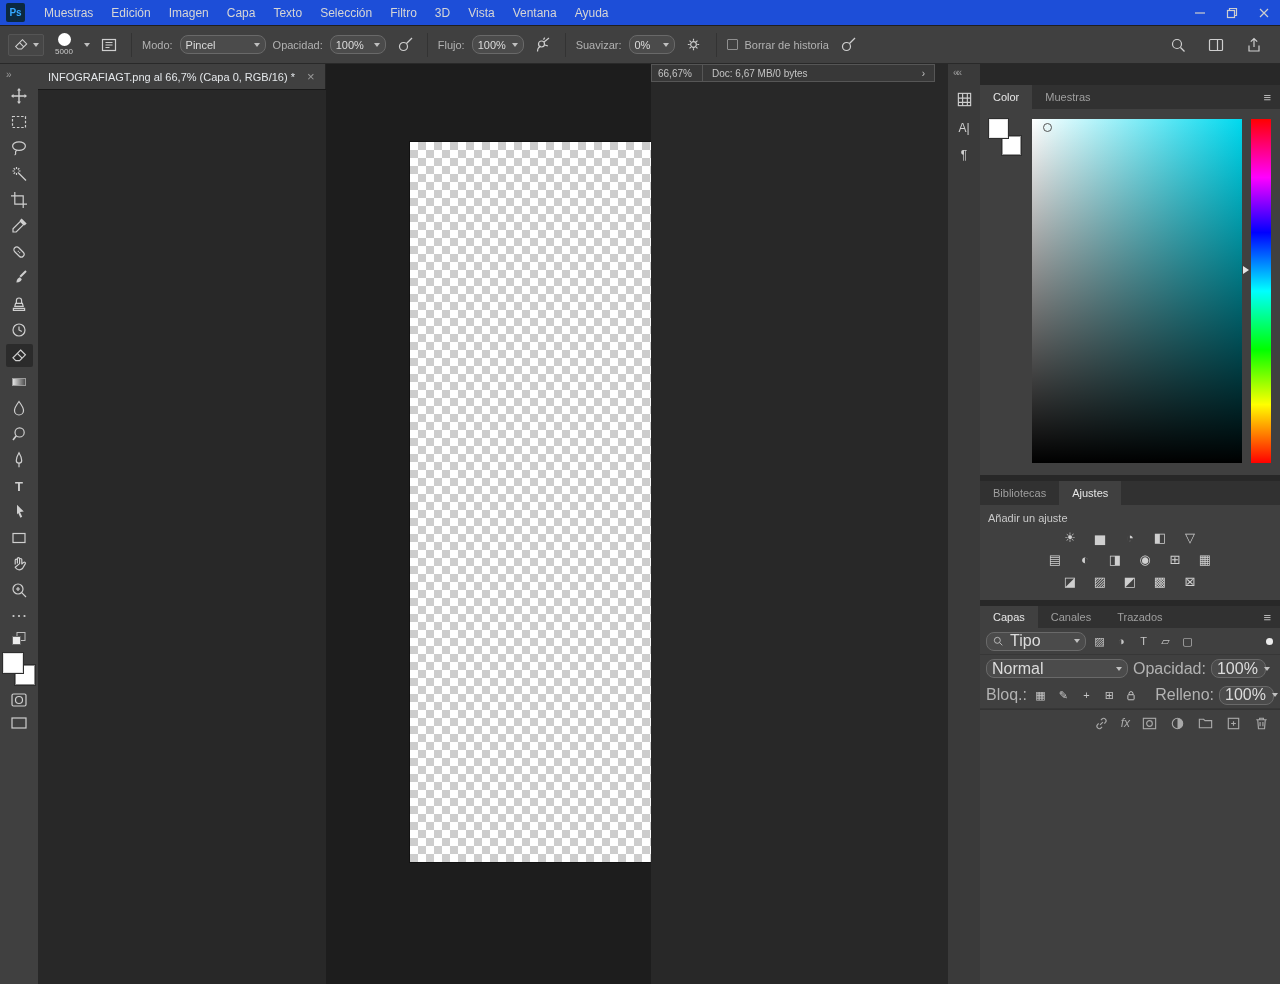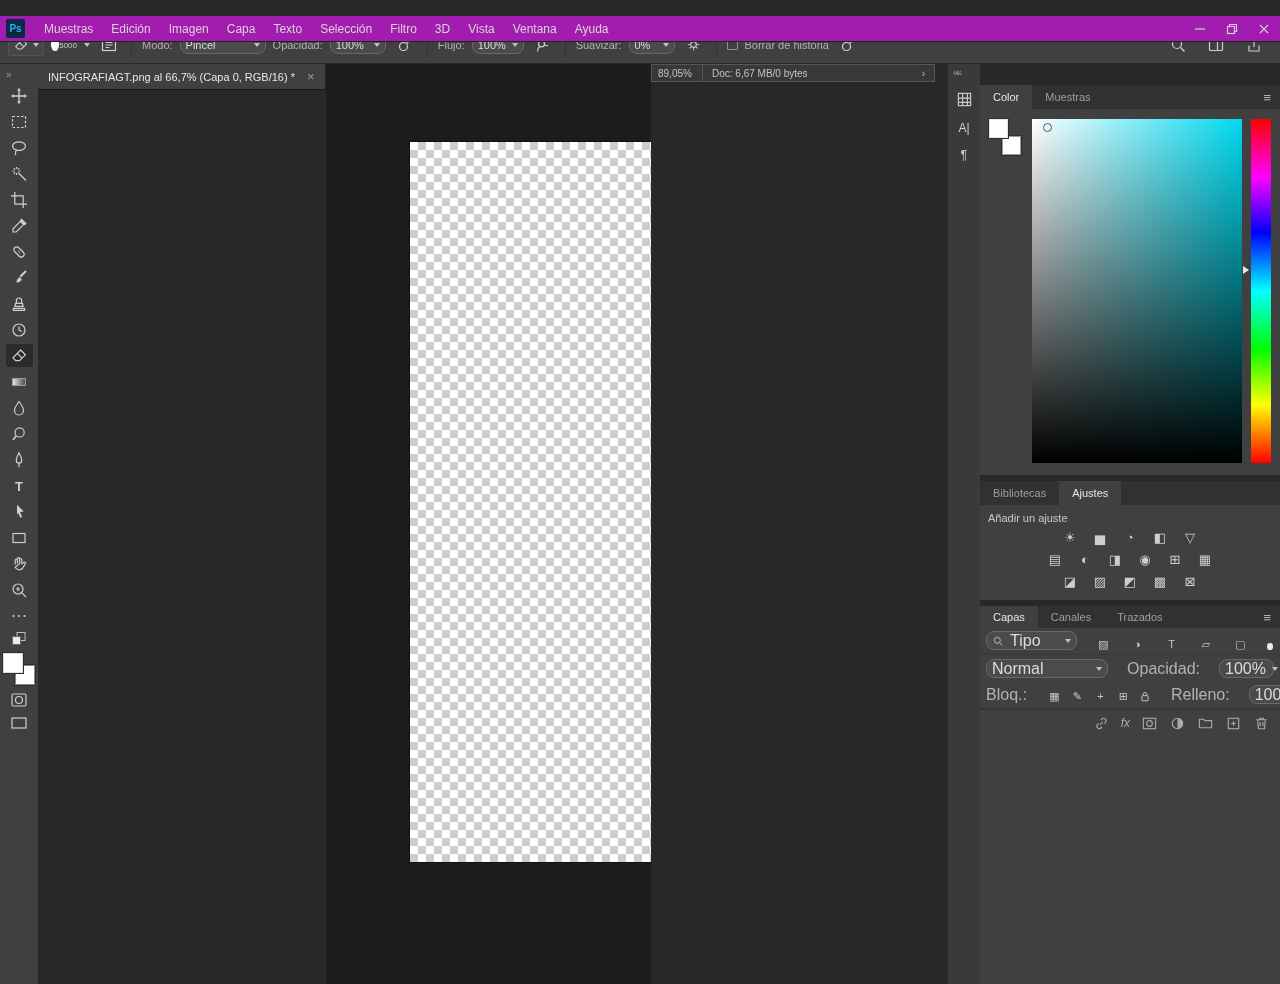--- a/index.html
+++ b/index.html
@@ -3,39 +3,39 @@
 <meta charset="utf-8">
 <style>
   *{margin:0;padding:0;box-sizing:border-box}
   html,body{width:1280px;height:984px;overflow:hidden;background:#1d1d1d;
     font-family:"Liberation Sans","DejaVu Sans",sans-serif;color:#d4d4d4}
   .app{position:relative;width:1280px;height:984px;background:#282828;user-select:none}
   svg{display:block}
   .ico{stroke:#cfcfcf;fill:none;stroke-width:1.2}
 
   
-  .menubar{position:absolute;top:16px;left:0;right:0;height:26px;background:#a21caf;
+  .menubar{position:absolute;top:0;left:0;right:0;height:26px;background:#1d4ed8;
     display:flex;align-items:center;border-bottom:1px solid #1f1f1f;z-index:5}
   .ps-logo{width:19px;height:19px;margin:0 10px 0 6px;background:#0b2940;color:#34a8ff;
     font-size:10px;font-weight:bold;display:flex;align-items:center;justify-content:center;border-radius:2px}
   .menu-item{padding:0 9px;font-size:12px;color:#d6d6d6;line-height:26px;cursor:default}
   .win-controls{margin-left:auto;display:flex;height:26px}
   .win-btn{width:32px;height:26px;display:flex;align-items:center;justify-content:center}
 
   
   .optionsbar{position:absolute;top:26px;left:0;right:0;height:38px;background:#404040;
     border-bottom:1px solid #292929;display:flex;align-items:center;padding:0 8px;gap:7px;font-size:11px;z-index:4}
   .opt-label{color:#b2b2b2;white-space:nowrap}
   .dd{height:19px;background:#4b4b4b;border:1px solid #696969;border-radius:8px;
     display:flex;align-items:center;padding:0 5px;gap:6px;color:#dcdcdc;white-space:nowrap}
   .dd .val{flex:1}
   .caret{width:0;height:0;border-left:3.5px solid transparent;border-right:3.5px solid transparent;border-top:4px solid #c0c0c0}
   .sep{width:1px;height:24px;background:#333;margin:0 3px}
   .tool-preset{display:flex;align-items:center;gap:4px;padding:2px 4px;border:1px solid #555;border-radius:2px;background:#464646}
-  .brush-preset{display:flex;align-items:center;width:26px;line-height:1}
+  .brush-preset{display:flex;flex-direction:column;align-items:center;width:26px;line-height:1}
   .brush-dot{width:13px;height:13px;border-radius:50%;background:#fff}
   .brush-size{font-size:8px;color:#c8c8c8;margin-top:2px}
   .icon-btn{display:flex;align-items:center;justify-content:center;width:24px;height:24px}
   .cb{width:11px;height:11px;border:1px solid #909090;border-radius:1px;background:transparent}
   .opt-right{margin-left:auto;display:flex;align-items:center;gap:14px;padding-right:6px}
 
   
   .left-strip{position:absolute;left:0;top:64px;bottom:0;width:38px;background:#404040;z-index:3}
   .strip-chevron{height:20px;display:flex;align-items:center;padding-left:6px;color:#9a9a9a;font-size:10px;letter-spacing:-2px}
   .tools{display:flex;flex-direction:column;align-items:center;gap:3px}
@@ -96,21 +96,21 @@
 
   .adj-panel{margin-top:6px}
   .adj-body{padding:7px 8px 10px 8px}
   .adj-header{font-size:11px;color:#c9c9c9;}
   .adj-row{display:flex;justify-content:center;gap:10px;margin-top:5px}
   .adj-icon{width:20px;height:17px;font-size:13px;color:#cfcfcf;display:flex;align-items:center;justify-content:center}
 
   .layers-panel{margin-top:6px;flex:1;display:flex;flex-direction:column;min-height:0}
   .layers-panel .panel-tabs{height:22px}
   .layers-body{flex:1;display:flex;flex-direction:column;background:#404040;min-height:0}
-  .lrow{display:flex;align-items:flex-end;padding:4px 6px;gap:19px;flex:none}
+  .lrow{display:flex;align-items:center;padding:4px 6px;gap:5px;flex:none}
   .filter-row{height:27px;border-bottom:1px solid #373737}
   .search-dd{width:100px}
   .f-icon{width:17px;text-align:center;color:#c6c6c6;font-size:11px;line-height:1}
   .filter-dot{width:7px;height:7px;border-radius:50%;background:#ececec;margin-left:auto;margin-right:1px}
   .blend-row{height:27px}
   .blend-dd{width:142px}
   .mini-dd{width:55px}
   .lock-row{height:27px;border-bottom:1px solid #373737}
   .lock-icons{display:flex;align-items:center;gap:6px}
   .layer-list{flex:1;background:#3c3c3c;min-height:0}
@@ -411,21 +411,21 @@
       <div class="doc-tab">
         <span>INFOGRAFIAGT.png al 66,7% (Capa 0, RGB/16) *</span>
         <span class="tab-close">×</span>
       </div>
     </div>
     <div class="canvas-area">
       <div class="document checker"></div>
     </div>
     <div class="statusbar">
       <div class="zoom-box">
-        <span>89,05%</span>
+        <span>66,67%</span>
       </div>
       <div class="doc-box">
         <span>Doc: 6,67 MB/0 bytes</span>
         <span>›</span>
       </div>
     </div>
   </div>
 
   <div class="panel-strip">
     <div class="strip-inner">

